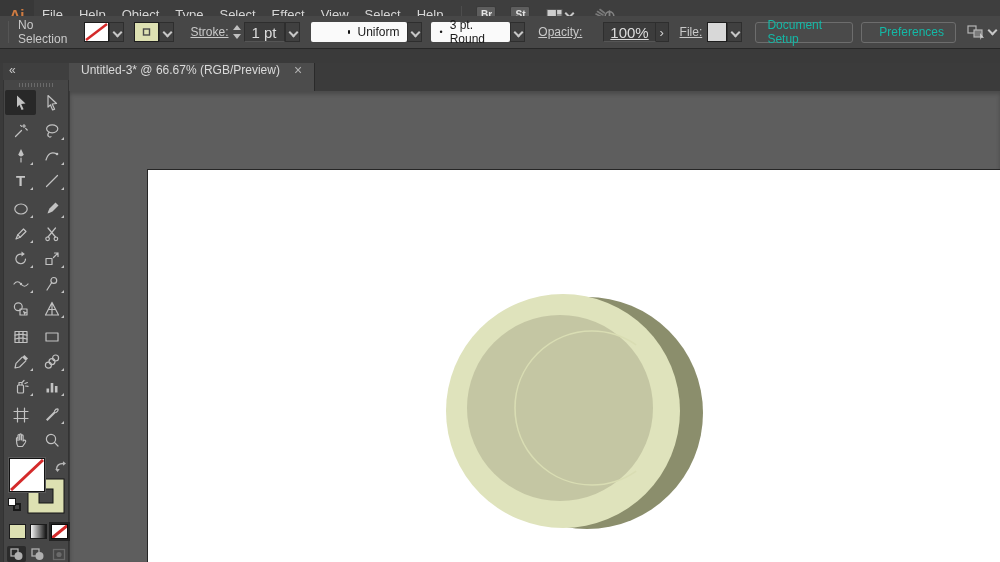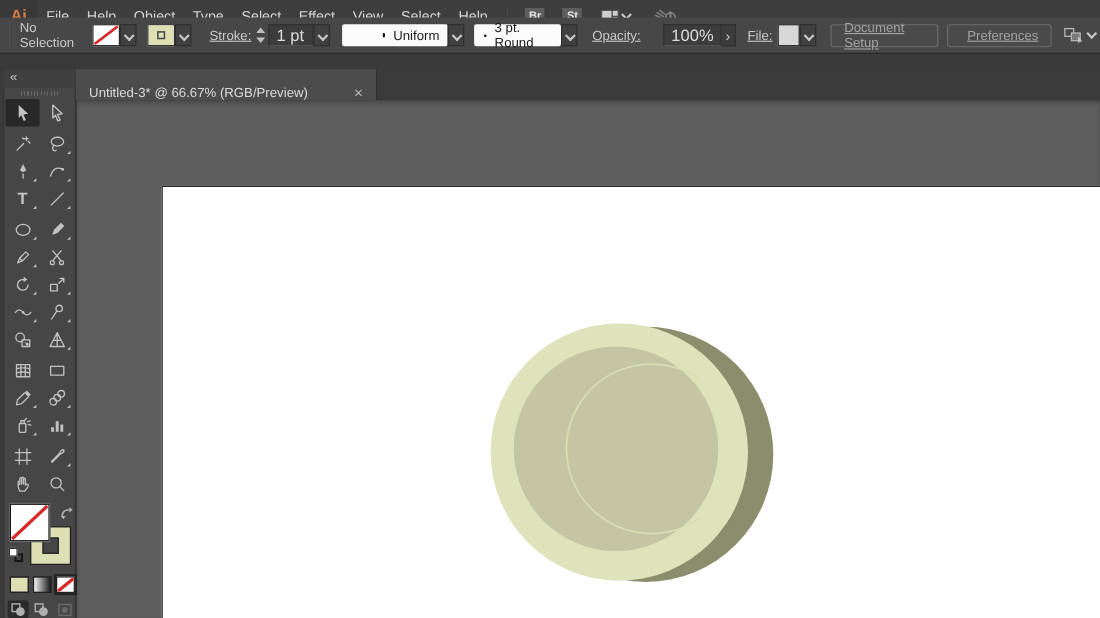--- a/index.html
+++ b/index.html
@@ -28,26 +28,26 @@
   #no-selection { margin-left:9px; width:78px; font-size:12px; color:#c9c9c9; }
   .swgrp { display:flex; align-items:center; }
   .sw { width:25px; height:20px; border:1px solid #1d1d1d; background:#fff; position:relative; overflow:hidden; }
   .darkfield { height:20px; background:#3c3c3c; border:1px solid #2e2e2e; border-bottom-color:#555; color:#dcdcdc; font-size:15px; display:flex; align-items:center; padding-left:6px; }
   .stepper { width:12px; height:20px; display:flex; flex-direction:column; align-items:center; justify-content:center; gap:4px; margin:0 2px; }
   .stepper i { width:0; height:0; border-left:4px solid transparent; border-right:4px solid transparent; }
   .stepper .up { border-bottom:5px solid #c0c0c0; }
   .stepper .dn { border-top:5px solid #c0c0c0; }
   .pill { height:20px; background:#fafafa; border-radius:2px; display:flex; align-items:center; padding:0 8px; gap:7px; color:#1a1a1a; font-size:12px; }
   .pline { width:38px; height:4px; background:#101010; border-radius:2px; }
-  .btn { height:21px; border:1px solid #6d6d6d; border-radius:3px; background:#4a4a4a; color:#a3a3a3; font-size:12px; display:flex; align-items:center; padding:0 11px;text-decoration:underline; }
+  .btn { height:21px; border:1px solid #6d6d6d; border-radius:3px; background:#4a4a4a; color:#14b8a6; font-size:12px; display:flex; align-items:center; padding:0 11px; }
   .arrbtn { width:15px; height:20px; background:#3c3c3c; border:1px solid #2e2e2e; border-left:none; color:#cfcfcf; font-size:13px; display:flex; align-items:center; justify-content:center; }
 
   
   #tabbar { position:absolute; top:63px; left:0; right:0; height:28px; background:#3b3b3b; z-index:4; }
-  #doc-tab { position:absolute; left:68px; top:0; height:28px; background:#4c4c4c; border-left:1px solid #2a2a2a; border-right:1px solid #2a2a2a; display:flex; align-items:flex-end; padding:0 12px;gap:28px; }
+  #doc-tab { position:absolute; left:68px; top:0; height:28px; background:#4c4c4c; border-left:1px solid #2a2a2a; border-right:1px solid #2a2a2a; display:flex; align-items:flex-start; padding:0 12px; }
   #doc-tab .title { font-size:12px; color:#dadada; white-space:nowrap; }
   #doc-tab .close { margin-left:14px; color:#b2b2b2; font-size:14px; line-height:1; }
 
   
   #workarea { position:absolute; top:91px; left:0; right:0; bottom:0; background:#3a3a3a; }
   #canvas { position:absolute; left:70px; top:0; right:0; bottom:0; background:#5e5e5e; box-shadow:inset 0 3px 4px rgba(0,0,0,.22); overflow:hidden; }
   #artboard { position:absolute; left:77px; top:78px; right:-3px; bottom:-3px; background:#ffffff; border:1px solid #262626; }
   #artwork { position:absolute; left:0; top:0; width:100%; height:100%; }
 
   
@@ -160,21 +160,21 @@
   </div>
   <span class="chev"></span>
 
   <div class="pill" style="margin-left:9px; width:92px;">
     <span style="font-size:9px;">•</span>
     <span>3 pt. Round</span>
   </div>
   <span class="chev"></span>
 
   <span class="lbl u" style="margin-left:13px;">Opacity:</span>
-  <div class="darkfield" style="width:62px; margin-left:21px;">100%</div>
+  <div class="darkfield" style="width:62px; margin-left:21px;text-decoration:underline;">100%</div>
   <div class="arrbtn">›</div>
 
   <span class="lbl u" style="margin-left:11px;">File:</span>
   <div class="sw" style="margin-left:5px; background:#d8d8d8; width:24px;"></div>
   <span class="chev"></span>
 
   <div class="btn" style="margin-left:13px;">Document Setup</div>
   <div class="btn" style="margin-left:8px;padding-left:17px;">Preferences</div>
 
   <div class="mb-icon" style="margin-left:10px;">

